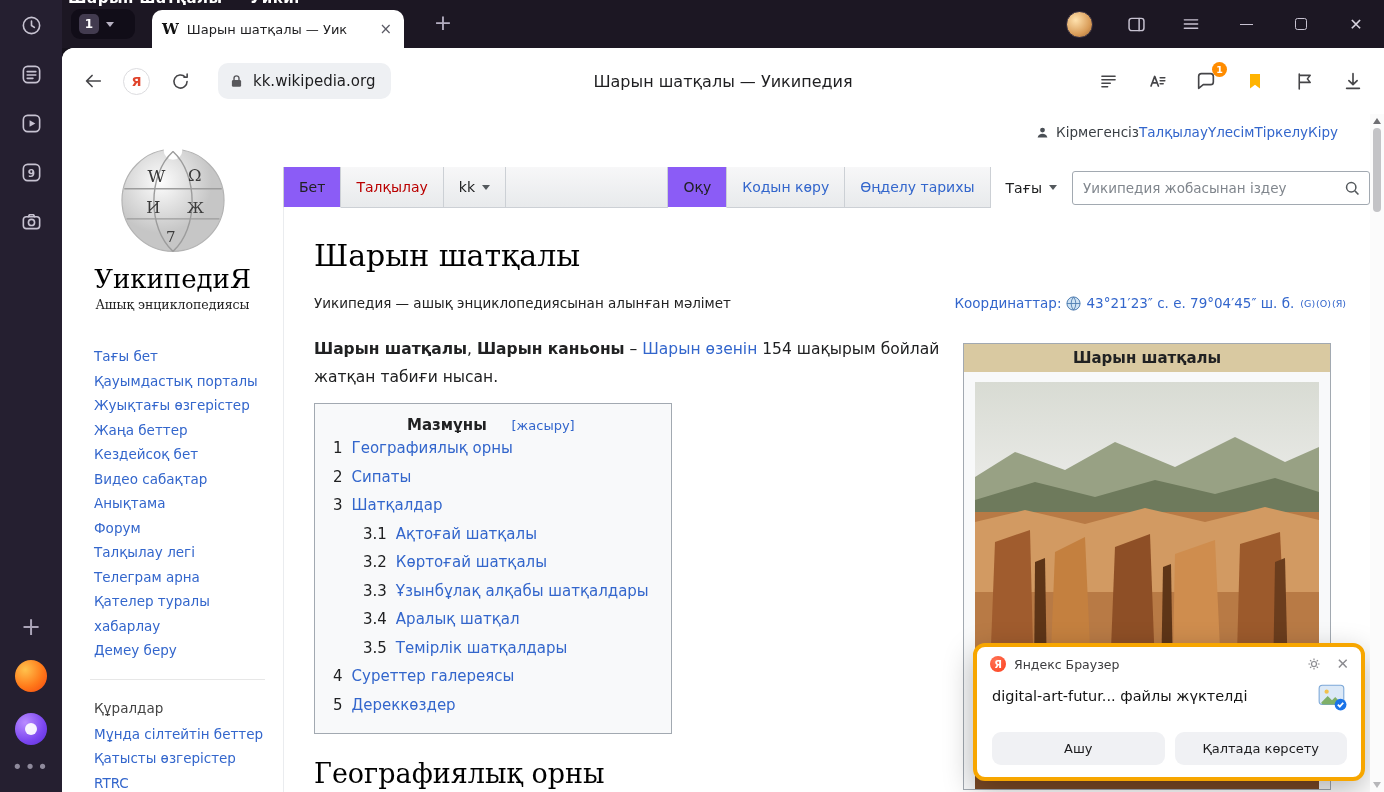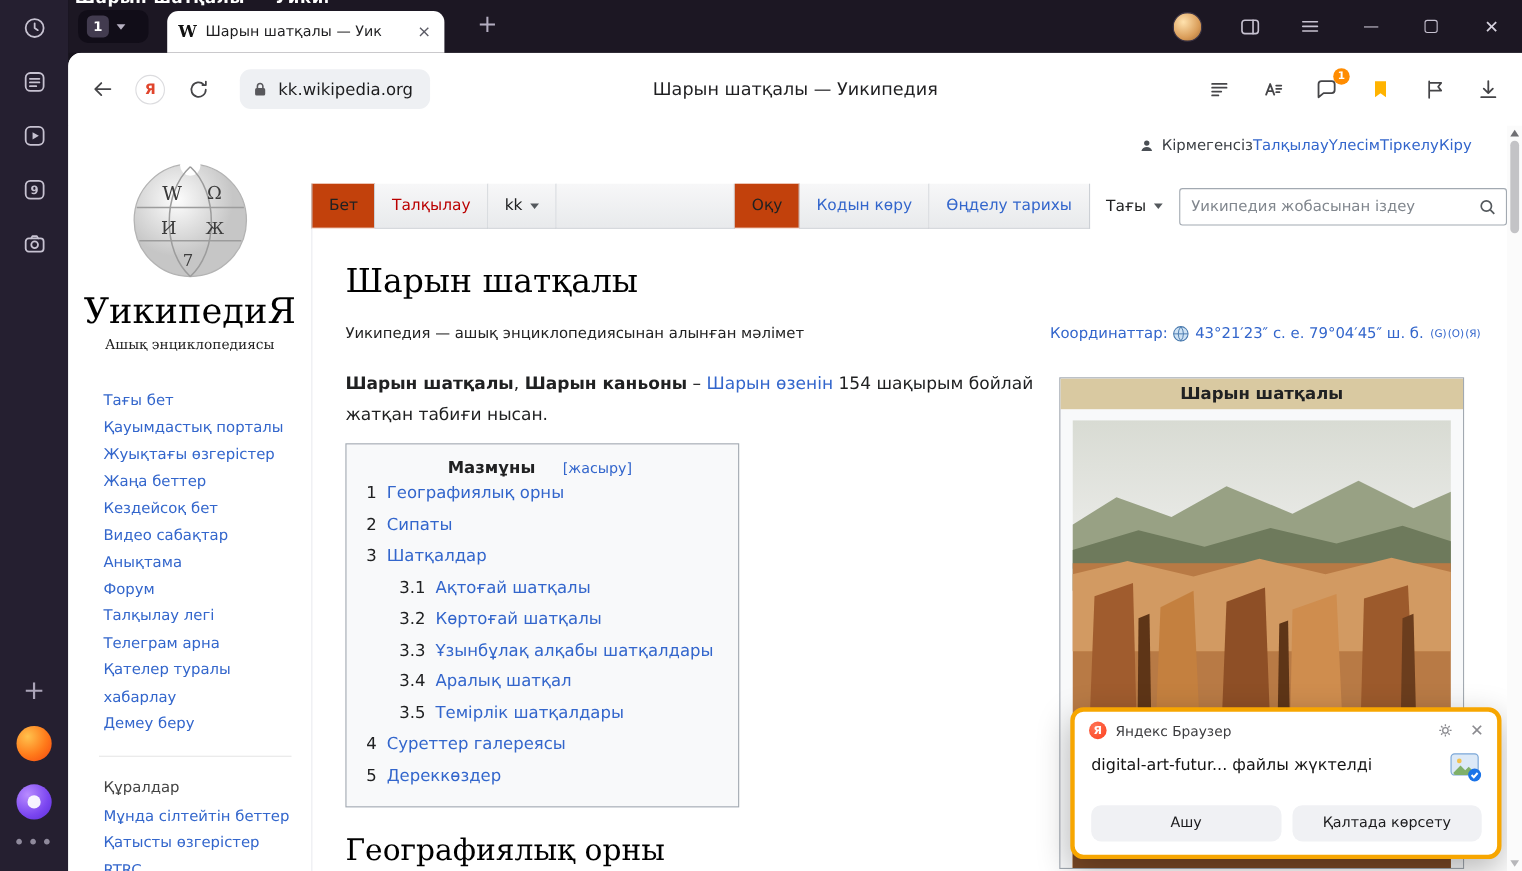--- a/index.html
+++ b/index.html
@@ -77,35 +77,35 @@
   .page{flex:1;position:relative;background:#fff;overflow:hidden;color:#202122}
   a,.lnk{color:#3366cc;text-decoration:none;cursor:pointer}
 
   .userlinks{position:absolute;top:10px;right:46px;display:flex;align-items:center;gap:21px;font-size:13.5px}
   .ulink{cursor:pointer}
   .ulink.plain{color:#3a3f44}
   .person{margin-right:-14px;display:flex;align-items:center}
 
   .wiki-left{position:absolute;left:0;top:0;width:221px;text-align:center}
   .globe{margin-top:26px}
-  .logo-title{font-family:"DejaVu Serif","Liberation Serif",serif;font-size:32px;color:#000;margin-top:4px}
+  .logo-title{font-family:"DejaVu Serif","Liberation Serif",serif;font-size:26px;color:#000;margin-top:4px}
   .logo-sub{font-family:"DejaVu Serif","Liberation Serif",serif;font-size:12.5px;color:#222;margin-top:3px}
   .sidenav{margin-top:32px;text-align:left;padding-left:32px;padding-right:14px;font-size:13.5px}
   .sidenav .nav-item{line-height:24.5px;display:block}
   .tools-h{margin:20px 0 6px;font-size:13.5px;color:#444;text-align:left;padding-left:32px}
   .tools-rule{margin:16px 18px 0 28px;border-top:1px solid #e7e7e7}
 
   
   .tabstrip{position:absolute;left:221px;top:53px;right:14px;height:41px;display:flex;align-items:stretch}
   .wtab{display:flex;align-items:center;gap:7px;padding:0 15px;font-size:14px;color:#3366cc;cursor:pointer;
     background:linear-gradient(180deg,#f7f7f8,#e8eaec);border-right:1px solid #ccd0d5;border-bottom:1px solid #ccd0d5;
     white-space:nowrap}
   .wtabs{display:flex}
   .wtabs:first-of-type .wtab:first-child{border-left:1px solid #ccd0d5}
-  .wtab.active{background:#c2410c;border-bottom-color:#fff;color:#202122}
+  .wtab.active{background:#8b5cf6;border-bottom-color:#fff;color:#202122}
   .wtab.red{color:#ba0000}
   .wtab.dropdown{color:#202122}
   .wtab.plainbg{background:transparent;border:none;color:#202122}
   .wtab .chev{display:none;width:0;height:0;border-left:4px solid transparent;border-right:4px solid transparent;
     border-top:5px solid #54595d}
   .wtab.dropdown .chev{display:inline-block}
   .strip-fill{width:226px;background:linear-gradient(180deg,#f7f7f8,#e8eaec);
     border-right:1px solid #ccd0d5;border-bottom:1px solid #ccd0d5}
   .wsearch{margin-left:auto;align-self:center;position:relative}
   .wsearch input{width:298px;height:34px;border:1px solid #a2a9b1;border-radius:3px;padding:0 34px 0 10px;

